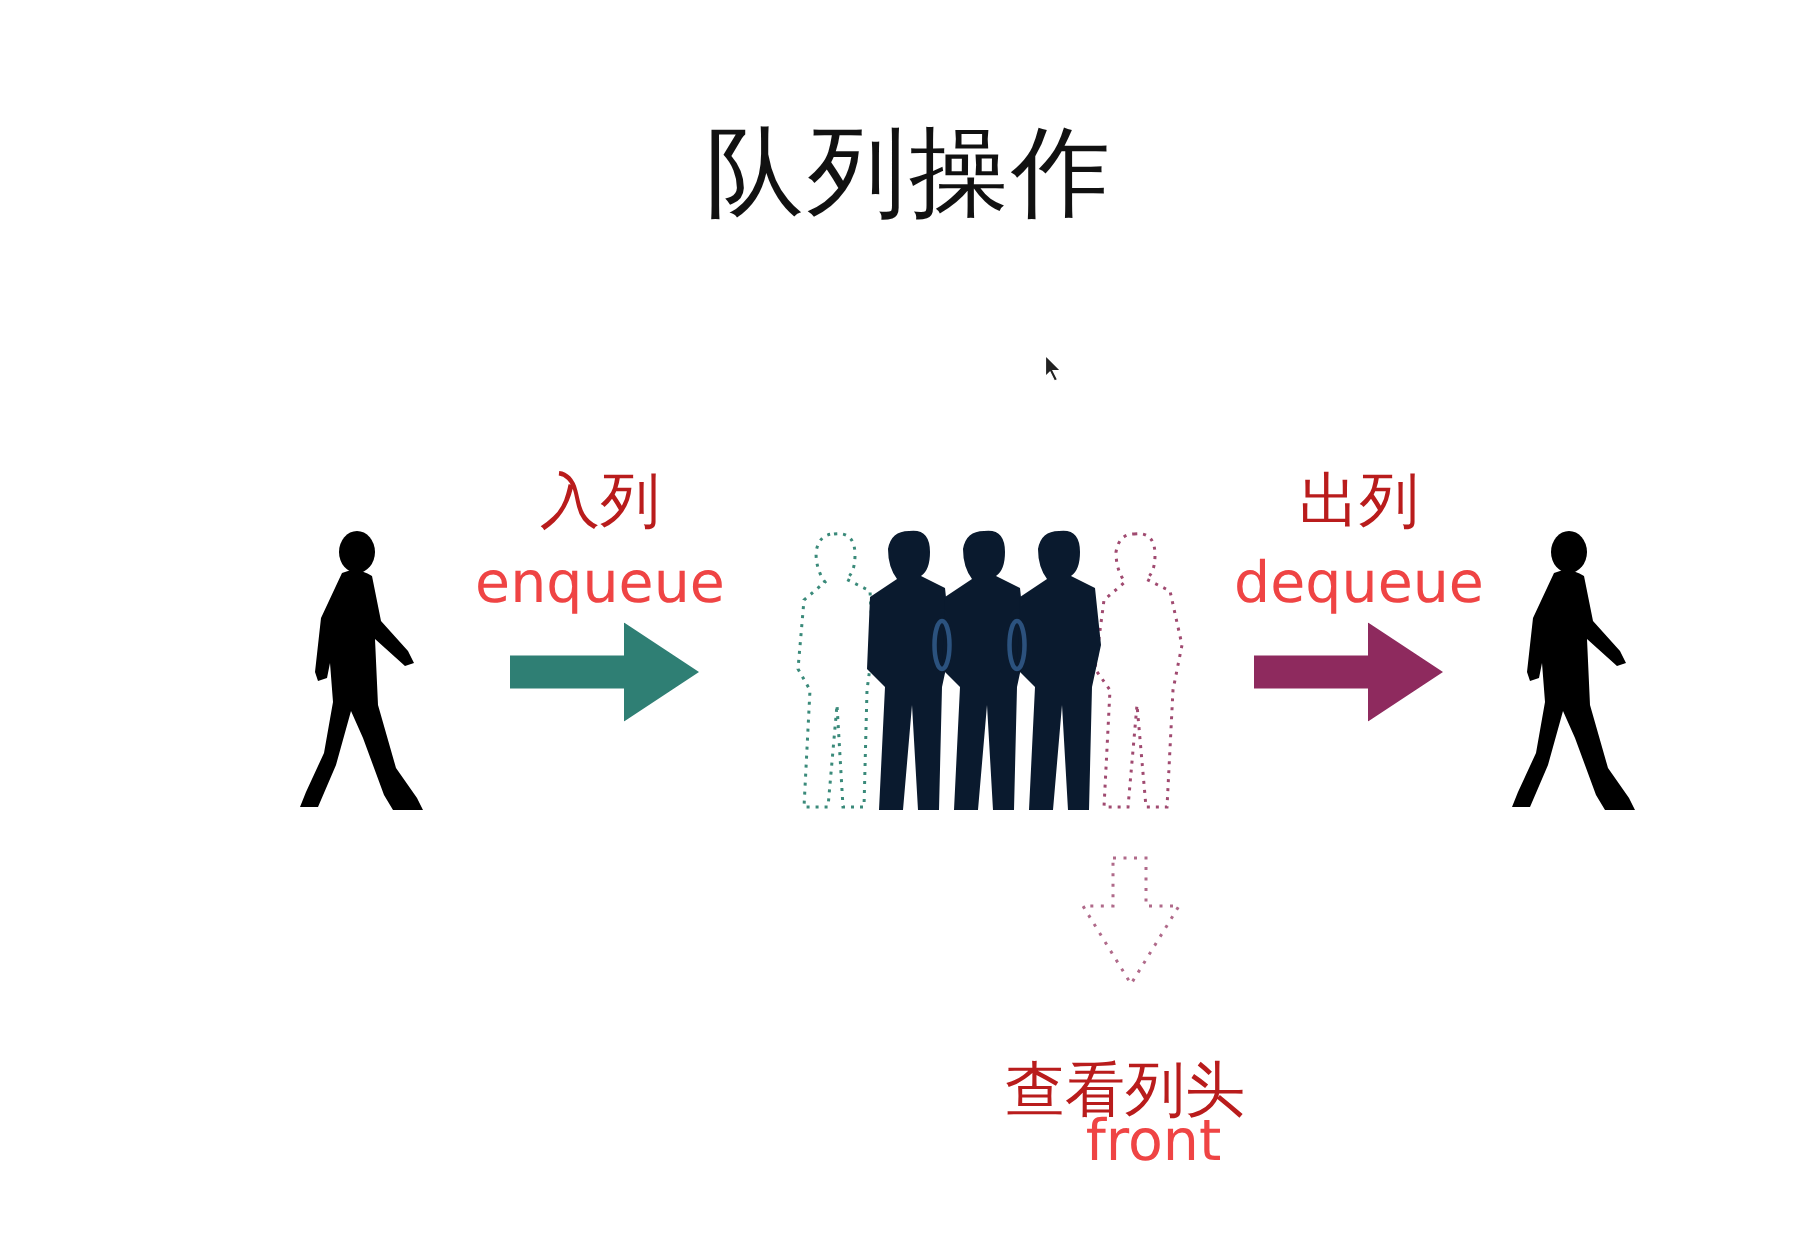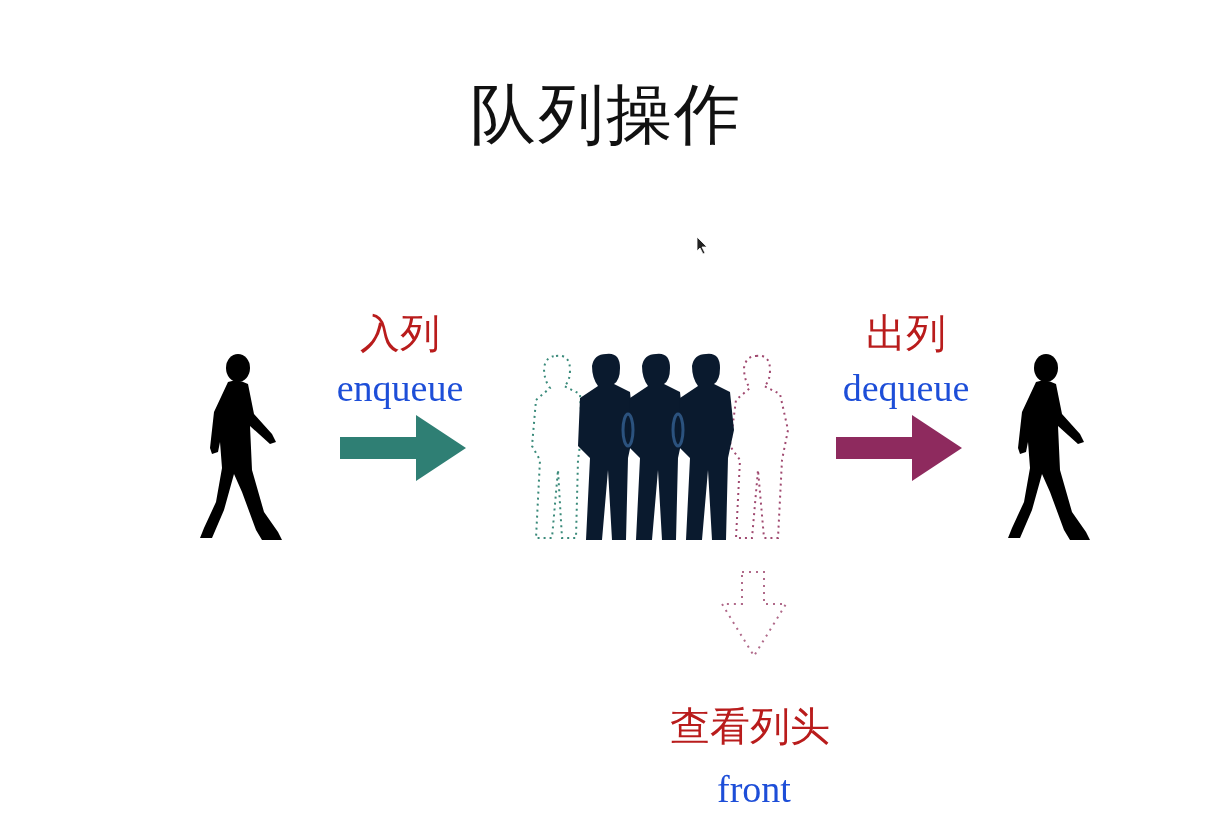--- a/index.html
+++ b/index.html
@@ -24,29 +24,29 @@
       color: #111;
       letter-spacing: 2px;
     }
     .label-cn {
       font-size: 40px;
       color: #b91c1c;
       text-align: center;
     }
     .label-en {
       font-size: 38px;
-      color: #1d4ed8;
+      color: #ef4444;
       text-align: center;
     }
     svg { display: block; }
   </style>
 </head>
 <body>
 
-<div class="abs" style="left:0;top:0;width:1212px;height:828px;font-family:Liberation Serif, serif;">
+<div class="abs" style="left:0;top:0;width:1212px;height:828px;">
 
   <div class="abs title">队列操作</div>
 
   <div class="abs" style="left:198px;top:352px;width:90px;height:192px;">
     <svg width="90" height="192" viewBox="0 0 90 192">
       <g fill="#000">
         <ellipse cx="40" cy="16" rx="12" ry="14"></ellipse>
         <path d="M30 30 Q40 26 50 32 L56 62 L74 82 L78 90 L72 92 L52 74 L54 118 L66 160 L80 180 L84 188 L64 188 L58 178 L44 140 L36 122 L26 158 L14 186 L2 186 L6 176 L18 150 L24 116 L22 90 L20 100 L14 102 L12 96 L16 60 Z"></path>
       </g>
     </svg>
@@ -100,20 +100,20 @@
     </svg>
   </div>
 
   <div class="abs" style="left:716px;top:568px;width:76px;height:94px;">
     <svg width="76" height="94" viewBox="0 0 76 94">
       <path d="M26 4 L48 4 L48 36 L70 36 L38 88 L6 36 L26 36 Z" fill="none" stroke="#b06a8a" stroke-width="2" stroke-dasharray="2 5"></path>
     </svg>
   </div>
 
   <div class="abs label-cn" style="left:630px;top:699px;width:240px;">查看列头</div>
-  <div class="abs label-en" style="left:654px;top:738px;width:200px;margin-top:29px;">front</div>
+  <div class="abs label-en" style="left:669px;top:738px;width:200px;">front</div>
 
   <div class="abs" style="left:696px;top:236px;width:14px;height:20px;">
     <svg width="14" height="20" viewBox="0 0 14 20">
       <path d="M1 1 L1 15 L4 12 L7 18 L9 17 L6 11 L11 11 Z" fill="#222" stroke="#fff" stroke-width="0.8"></path>
     </svg>
   </div>
 </div>
 
 </body></html>

